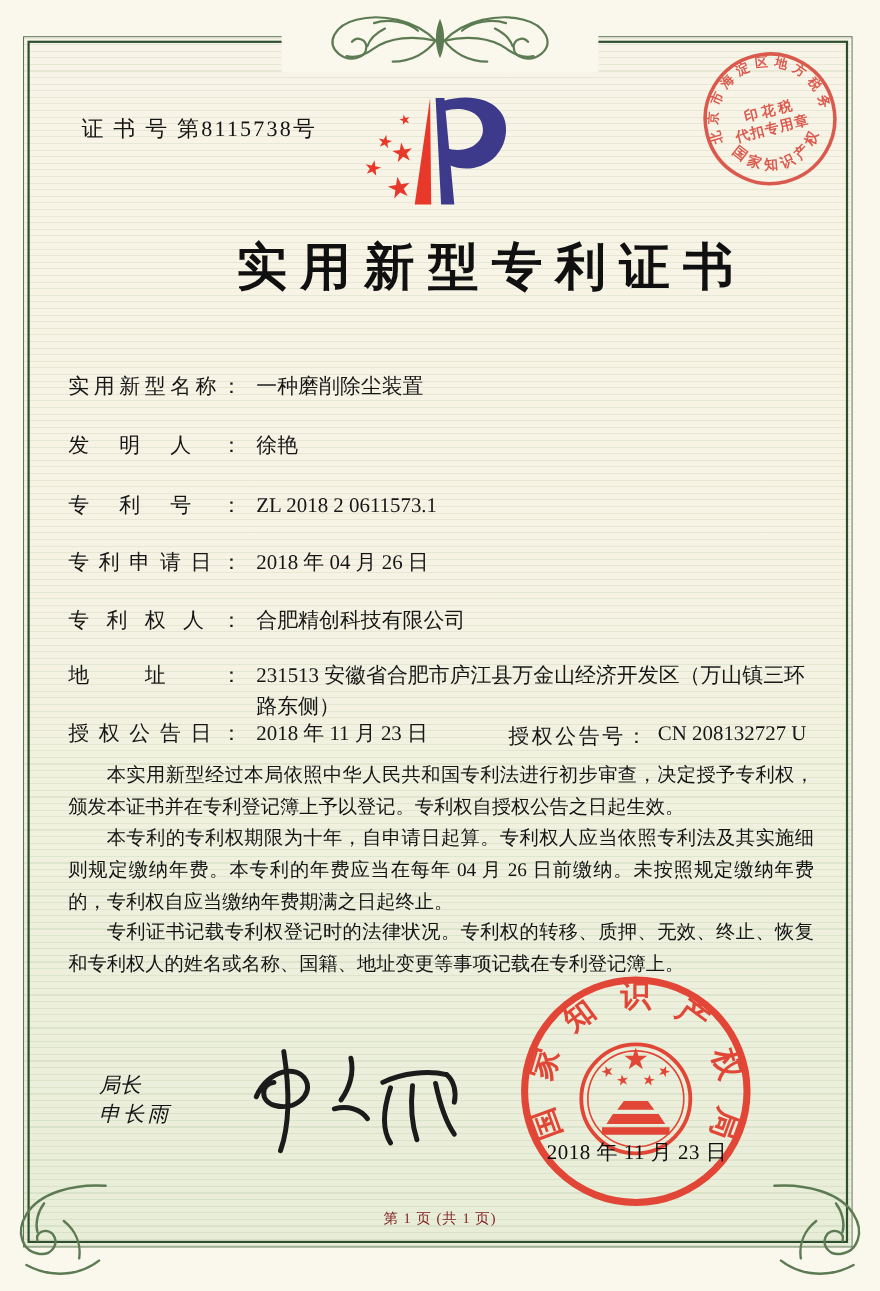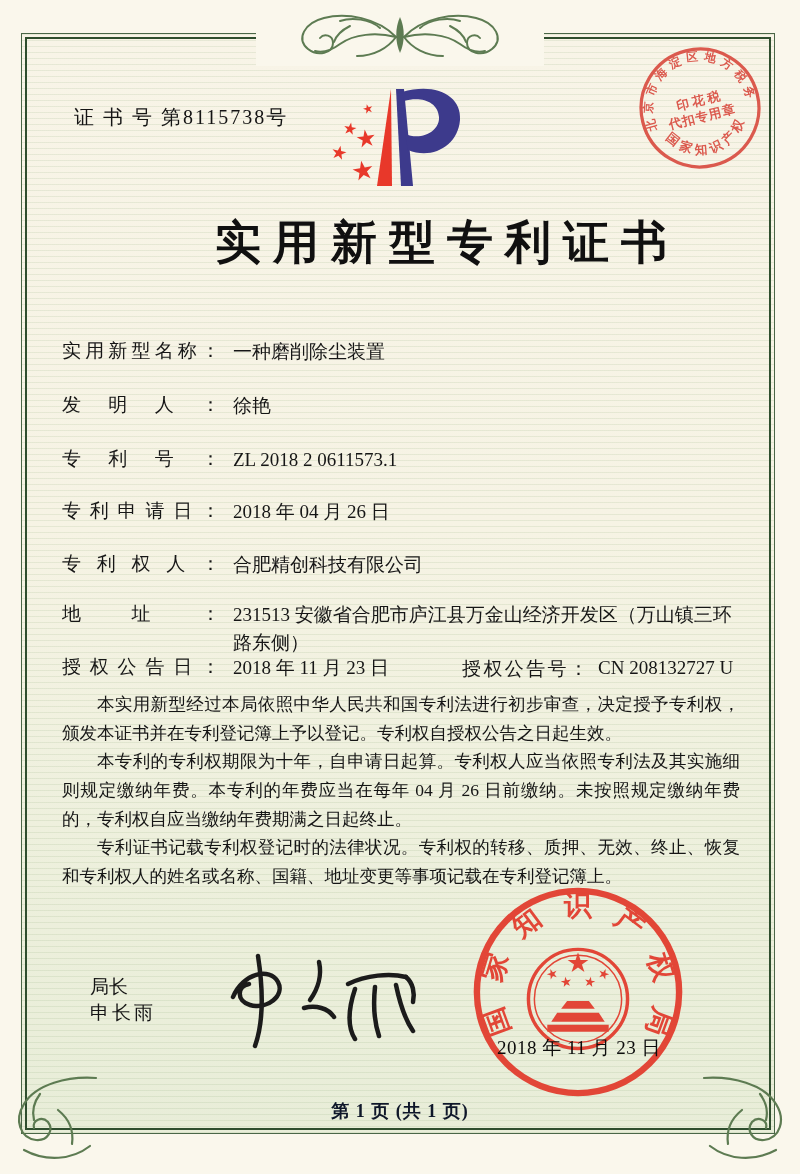--- a/index.html
+++ b/index.html
@@ -46,26 +46,26 @@
   .row-1{top:338px} .row-2{top:392px} .row-3{top:446px} .row-4{top:498px}
   .row-5{top:551px} .row-6{top:601px} .row-7{top:654px}
   .grant-no-group { position:absolute; left:400px; top:0; display:flex;align-items:flex-end; }
   .grant-no-group .f-label { flex:0 0 126px; }
   .grant-no-group .f-value { padding-left:10px; white-space:nowrap; }
   
   .body-text { position:absolute; left:62px; top:690px; width:678px; font-size:17.5px;
     line-height:1.64; text-align:justify; color:#151515; z-index:5; }
   .body-text p { text-indent:2em; }
   
-  .director { position:absolute; left:90px; top:974px; font-size:19px; color:#141414; z-index:5; }
+  .director { position:absolute; left:90px; top:974px; font-size:19px; color:#141414; z-index:5;font-style:italic; }
   .director .name { letter-spacing:3px; }
   .signature { position:absolute; left:218px; top:942px; width:230px; height:112px; z-index:6; }
   .seal { position:absolute; left:464px; top:878px; width:228px; height:228px; z-index:5; opacity:0.93; }
   .seal-date { position:absolute; left:497px; top:1035px; font-size:19px; color:#0d0d0d; letter-spacing:0.5px; z-index:7; white-space:nowrap; }
-  .footer { position:absolute; left:0; top:1099px; width:100%; text-align:center; font-size:18px; color:#0f172a; z-index:5; letter-spacing:1px;font-weight:bold; }
+  .footer { position:absolute; left:0; top:1099px; width:100%; text-align:center; font-size:13px; color:#7f1d1d; z-index:5; letter-spacing:1px; }
   svg text { font-family:"Liberation Serif","DejaVu Serif",serif; }
 </style>
 </head>
 <body>
 
 <div class="page">
 
   <div class="frame-outer">
     <div class="texture"></div>
     <div class="frame-inner"></div>

